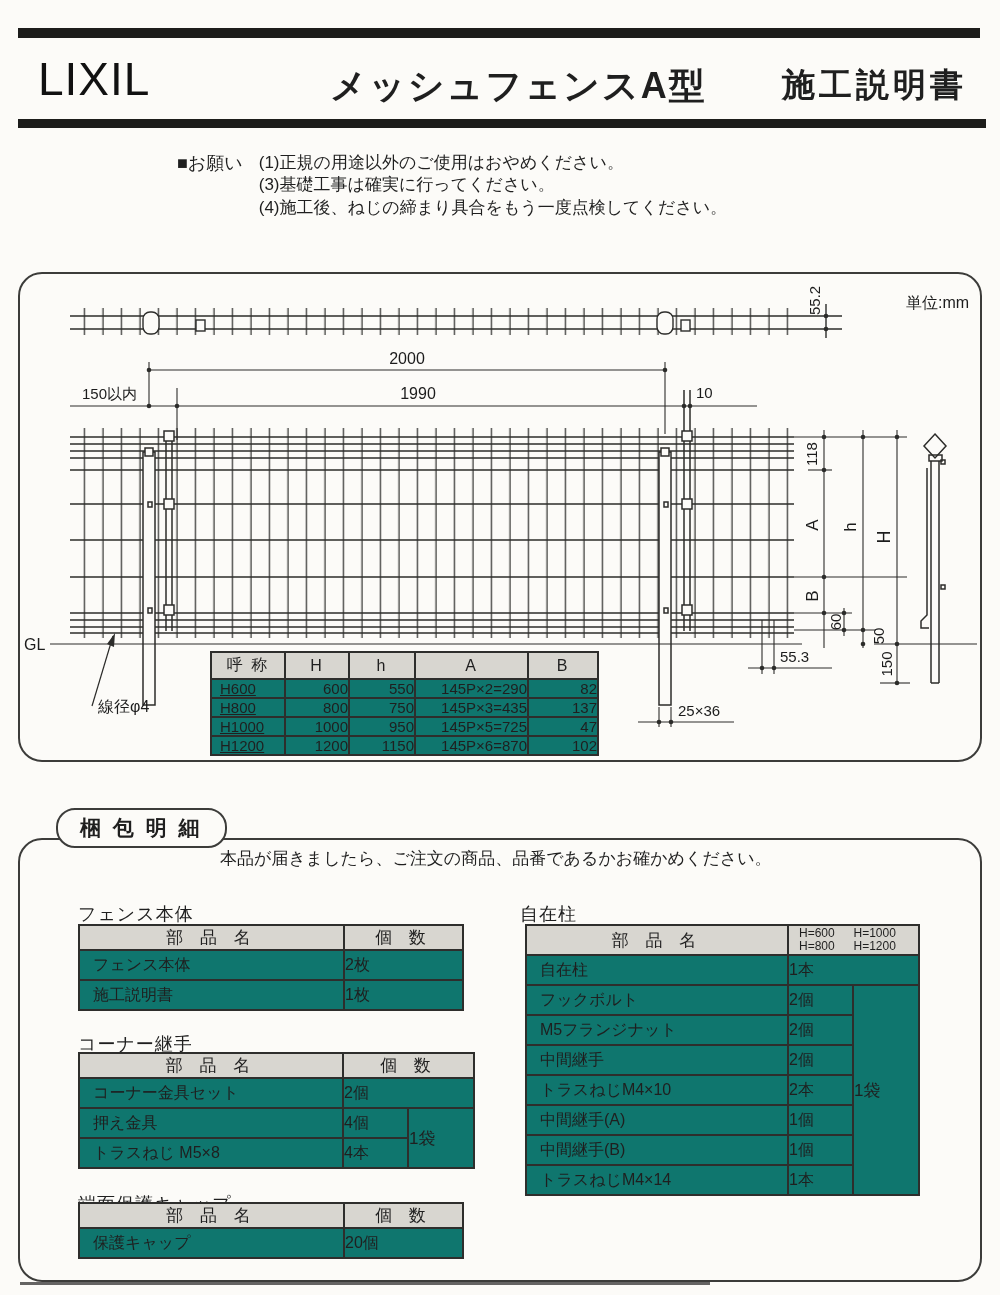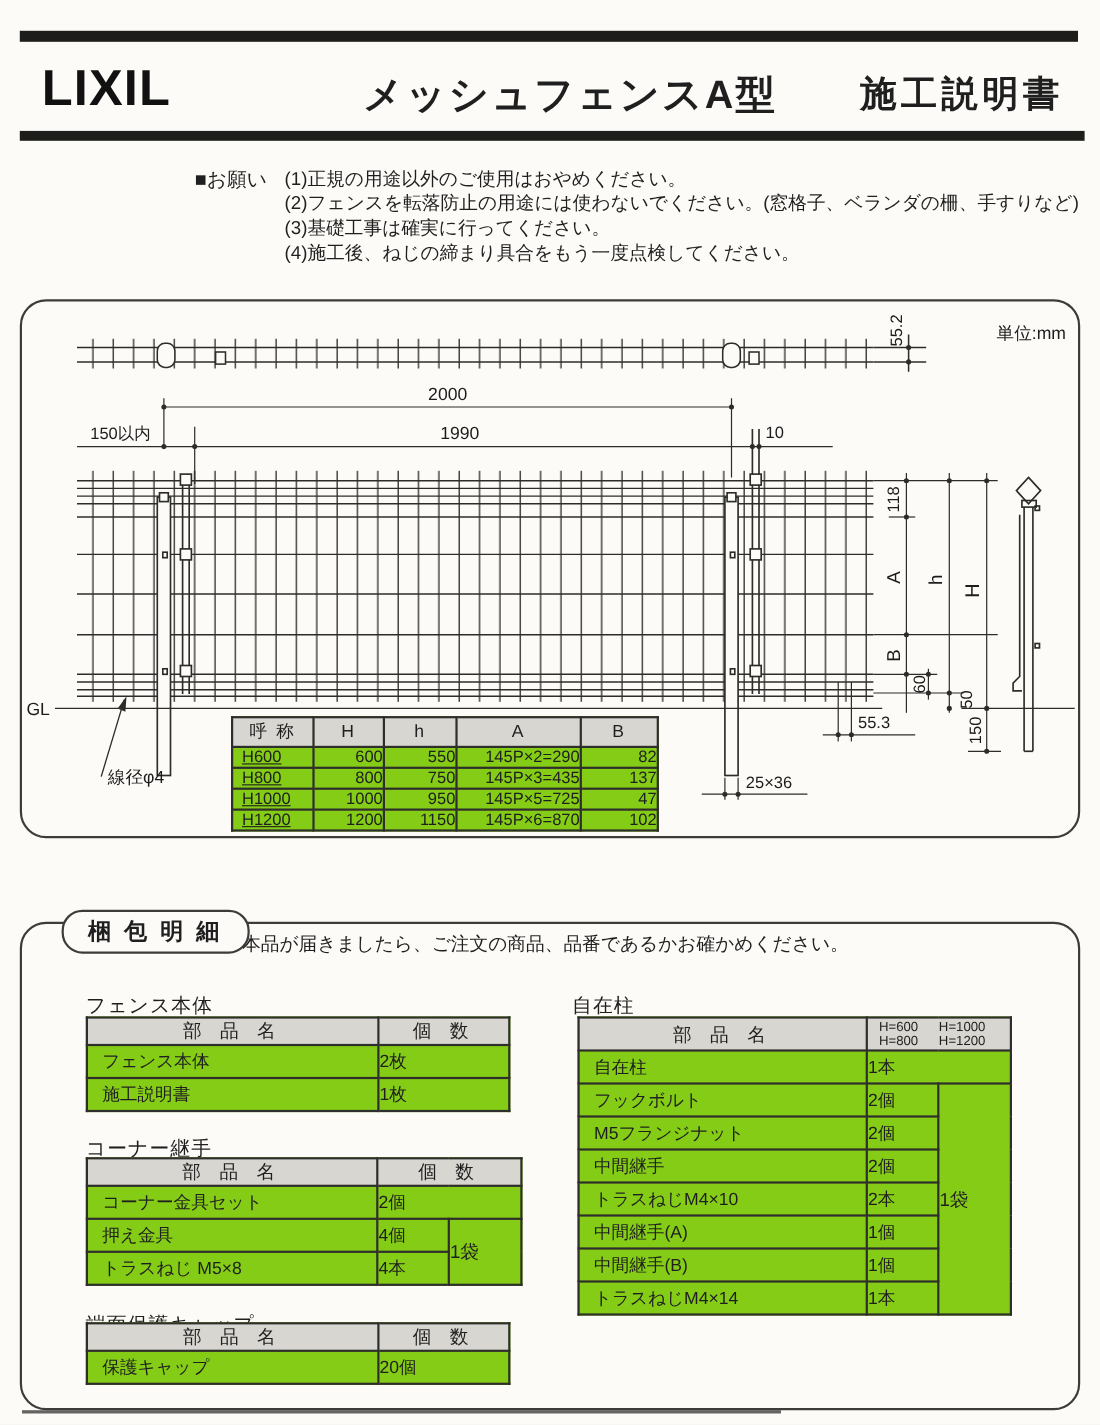--- a/index.html
+++ b/index.html
@@ -1,28 +1,28 @@
 <!DOCTYPE html>
 <html><head>
 <meta charset="utf-8">
 <style>
   * { margin:0; padding:0; box-sizing:border-box; }
   body { background:#e8e8e6; font-family:"Liberation Sans","DejaVu Sans",sans-serif; }
   .page { position:relative; width:1000px; height:1295px; background:#fcfbf8; color:#1f1f1f; overflow:hidden; margin:0 auto; }
   .abs { position:absolute; }
   .bar { background:#1d1d1b; }
-  .logo { font-weight:bold; font-size:46px; letter-spacing:1px; color:#111; }
+  .logo { font-weight:normal; font-size:46px; letter-spacing:1px; color:#111; }
   .main-title { font-size:36px; font-weight:bold; letter-spacing:2px; white-space:nowrap; }
   .doc-type { font-size:33px; font-weight:bold; letter-spacing:4px; white-space:nowrap; }
   .notice { display:flex; gap:16px; font-size:17px; line-height:22.4px;margin-left:32px; }
   .notice-label { font-size:18px; white-space:nowrap; }
   .round-box { border:2px solid #3c3c3a; border-radius:24px; background:transparent; }
   .stadium { border:2px solid #3c3c3a; border-radius:19px; background:#fcfbf8; font-size:21px; font-weight:bold;
              letter-spacing:3px; padding:4px 22px; white-space:nowrap; z-index:3; }
-  table { border-collapse:collapse; background:#84cc16; }
+  table { border-collapse:collapse; background:#0f766e; }
   td, th { border:2px solid #2e2e2c; font-weight:normal; padding:0; }
   .hdr { background:#d8d6d0; text-align:center; letter-spacing:6px; }
   .spec-table { font-size:15px; }
   .spec-table th { height:27px; font-size:16px; letter-spacing:2px; }
   .spec-table td { height:18px; text-align:right; }
   .spec-table td.nm { text-align:left; padding-left:8px;text-decoration:underline; }
   .pk-title { font-size:18px; letter-spacing:1px; white-space:nowrap; }
   .pk-table { font-size:16px; }
   .pk-table th { height:15px; font-size:17px; }
   .pk-table td { height:30px; }
@@ -40,21 +40,20 @@
   <div class="abs bar" style="left:18px;top:28px;width:962px;height:10px;"></div>
   <div class="abs logo" style="left:38px;top:52px;">LIXIL</div>
   <div class="abs main-title" style="left:330px;top:62px;width:356px;text-align:center;">メッシュフェンスA型</div>
   <div class="abs doc-type" style="left:782px;top:63px;">施工説明書</div>
   <div class="abs bar" style="left:18px;top:119px;width:968px;height:9px;"></div>
 
   <div class="abs notice" style="left:145px;top:152px;">
     <div class="notice-label">■お願い</div>
     <div>
       <div>(1)正規の用途以外のご使用はおやめください。</div>
-      <div>(2)フェンスを転落防止の用途には使わないでください。(窓格子、ベランダの柵、手すりなど)</div>
       <div>(3)基礎工事は確実に行ってください。</div>
       <div>(4)施工後、ねじの締まり具合をもう一度点検してください。</div>
     </div>
   </div>
 
   <div class="abs round-box" style="left:18px;top:272px;width:964px;height:490px;">
 
     <svg class="abs" style="left:0;top:4px;" width="960" height="484" viewBox="0 0 960 484">
       <defs>
         <pattern id="vw" width="18.5" height="8" patternUnits="userSpaceOnUse">
@@ -248,21 +247,21 @@
         <td class="nm">H1200</td>
         <td>1200</td>
         <td>1150</td>
         <td>145P×6=870</td>
         <td>102</td>
       </tr>
     </tbody>
       </table>
   </div>
 
-  <div class="abs stadium" style="left:56px;top:827px;">梱 包 明 細</div>
+  <div class="abs stadium" style="left:56px;top:808px;">梱 包 明 細</div>
   <div class="abs round-box" style="left:18px;top:838px;width:964px;height:444px;">
 
     <div class="abs" style="left:200px;top:8px;font-size:17px;line-height:21.5px;">
       <div>本品が届きましたら、ご注文の商品、品番であるかお確かめください。</div>
     </div>
 
     <div class="abs pk-title" style="left:58px;top:62px;">フェンス本体</div>
     <table class="pk-table abs" style="left:58px;top:84px;">
       <colgroup>
           <col style="width:265px">

